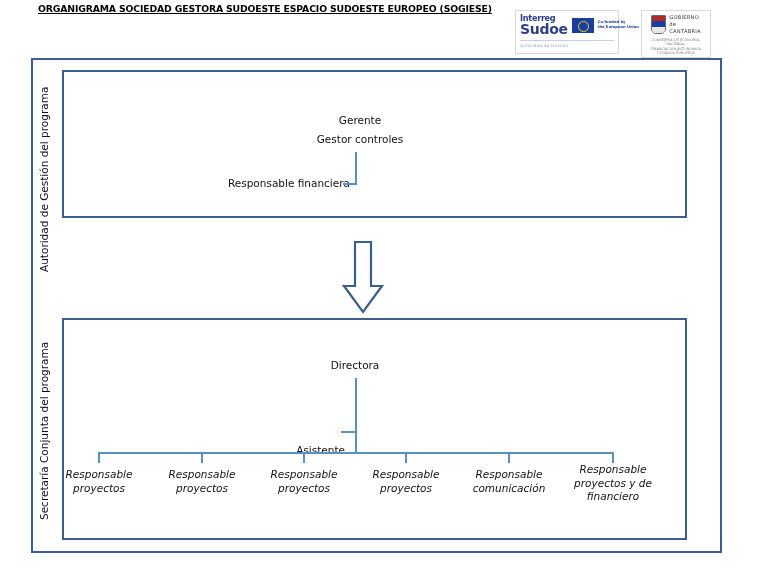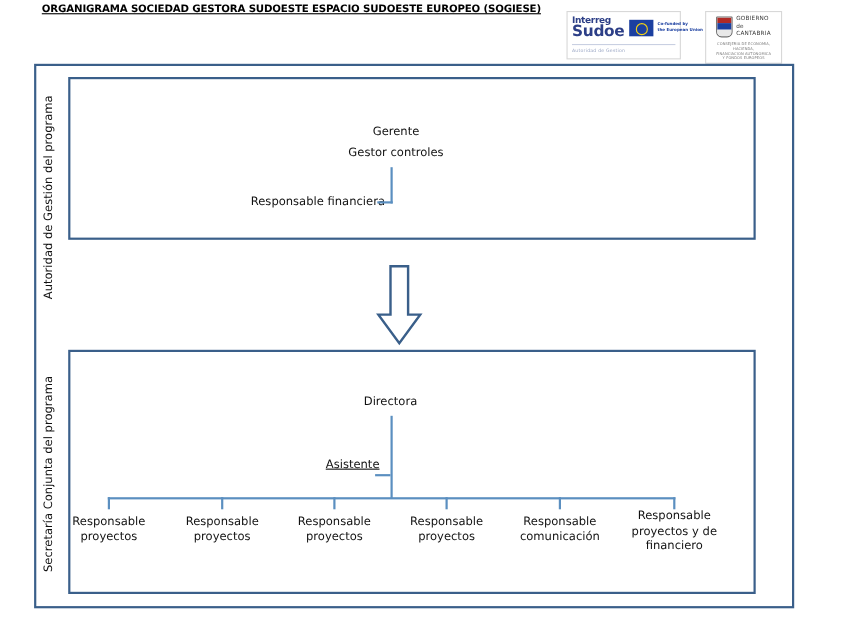--- a/index.html
+++ b/index.html
@@ -239,21 +239,21 @@
   #node-gerente     { left: 318px; top: 114px; width: 84px; }
   #node-gestor      { left: 300px; top: 133px; width: 120px; }
   #node-responsable-financiera { left: 218px; top: 177px; width: 132px; }
 
   
   #conn-top-vert { left: 355px; top: 152px; height: 33px; }
   #conn-top-horz { left: 343px; top: 183px; width: 14px; }
 
   
   #node-directora   { left: 315px; top: 359px; width: 80px; }
-  #node-asistente   { left: 265px; top: 416px; width: 80px; text-decoration: underline; }
+  #node-asistente   { left: 265px; top: 444px; width: 80px; }
 
   
   #conn-dir-vert    { left: 355px; top: 378px; height: 75px; }
   #conn-asis-stub   { left: 341px; top: 431px; width: 14px; }
   #bus-line         { left: 98px; top: 452px; width: 516px; }
 
   .bus-stub {
     position: absolute;
     width: 2px;
     height: 11px;
@@ -263,20 +263,21 @@
 
   
   .leaf {
     position: absolute;
     top: 468px;
     font-size: 10.5px;
     line-height: 1.3;
     text-align: center;
     color: #111111;
     width: 100px;
+    font-style: italic;
   }
 </style>
 </head>
 <body>
 
 <div id="chart-title">ORGANIGRAMA SOCIEDAD GESTORA SUDOESTE ESPACIO SUDOESTE EUROPEO (SOGIESE)</div>
 
 <div id="logo-bar">
 
   <div id="logo-interreg" class="logo-card">

